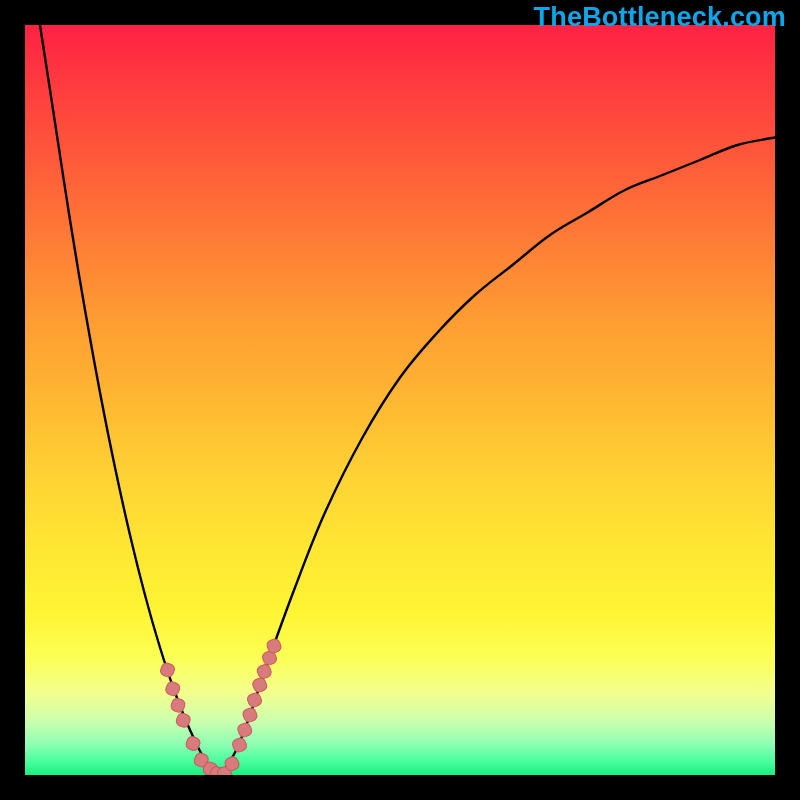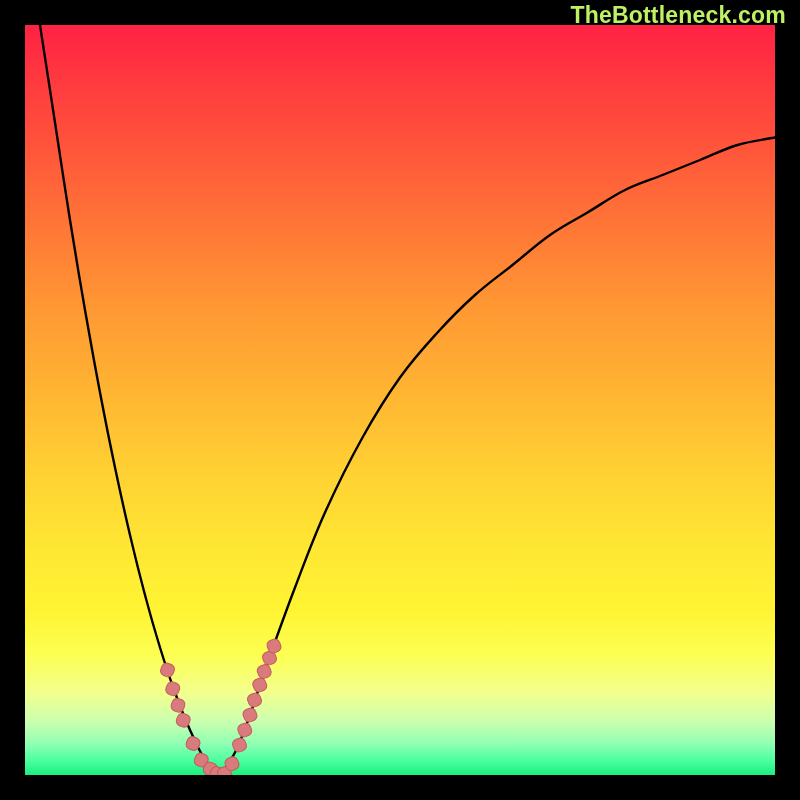--- a/index.html
+++ b/index.html
@@ -39,23 +39,23 @@
     #c9ffb0 93%,
     #8bffb2 96%,
     #4dffa0 98%,
     #18f07e 100%);
 }
 .watermark {
   position: absolute;
   top: 2px;
   right: 14px;
   font-family: Arial, Helvetica, sans-serif;
-  font-size: 23px;
+  font-size: 27px;
   font-weight: 600;
-  color: #bef264;
+  color: #0ea5e9;
   letter-spacing: 0.2px;
 }
 svg.overlay {
   position: absolute;
   left: 25px;
   top: 25px;
   width: 750px;
   height: 750px;
 }
 </style>

